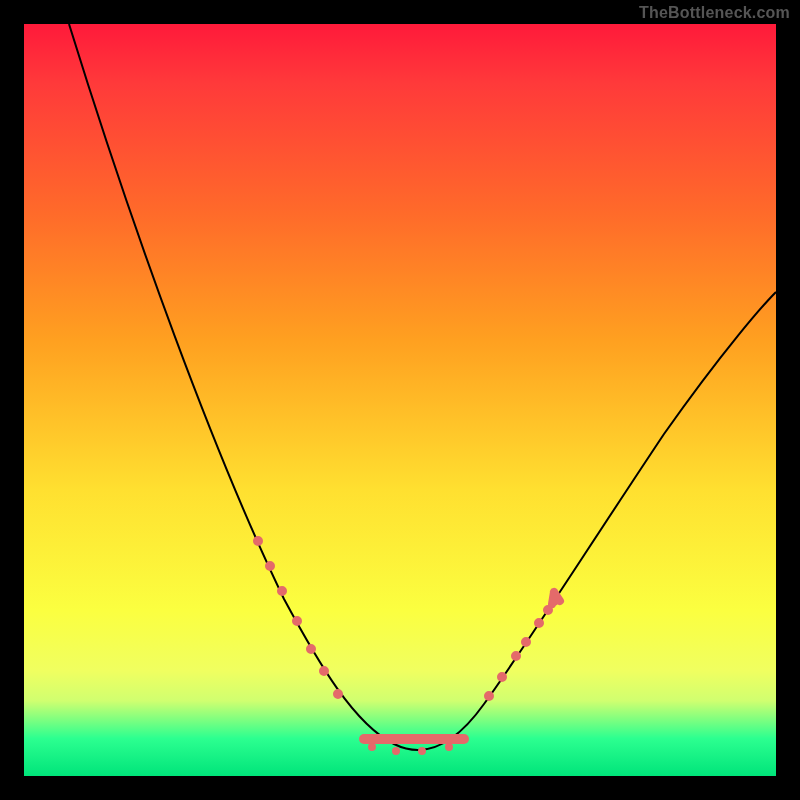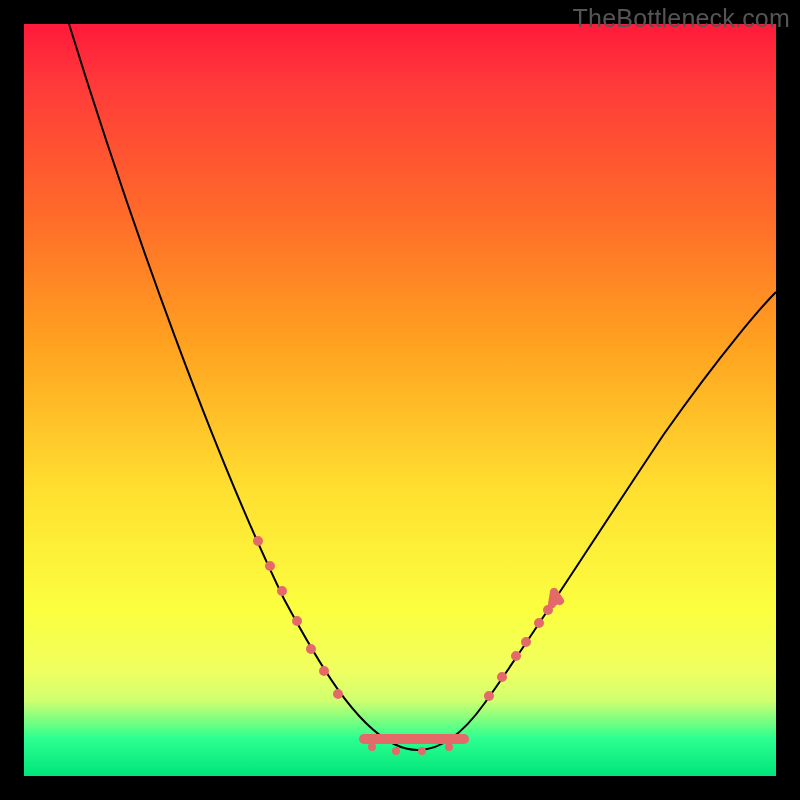--- a/index.html
+++ b/index.html
@@ -29,22 +29,22 @@
       #d0ff70 90%,
       #2cff90 95%,
       #00e47a 100%
     );
   }
   .watermark {
     position: absolute;
     top: 4px;
     right: 10px;
     color: #555;
-    font-size: 25px;
-    font-weight: 400;
+    font-size: 16px;
+    font-weight: 700;
     letter-spacing: 0.2px;
   }
   svg.curve {
     position: absolute;
     left: 0;
     top: 0;
     width: 752px;
     height: 752px;
     pointer-events: none;
   }

